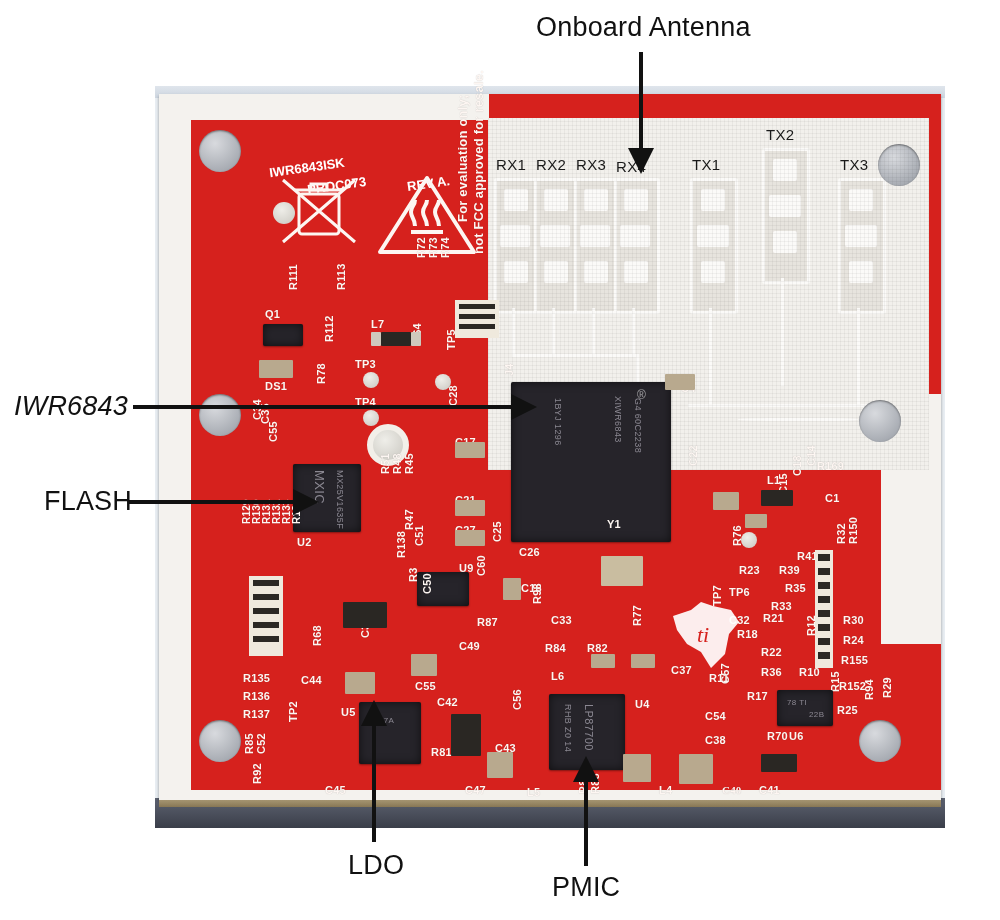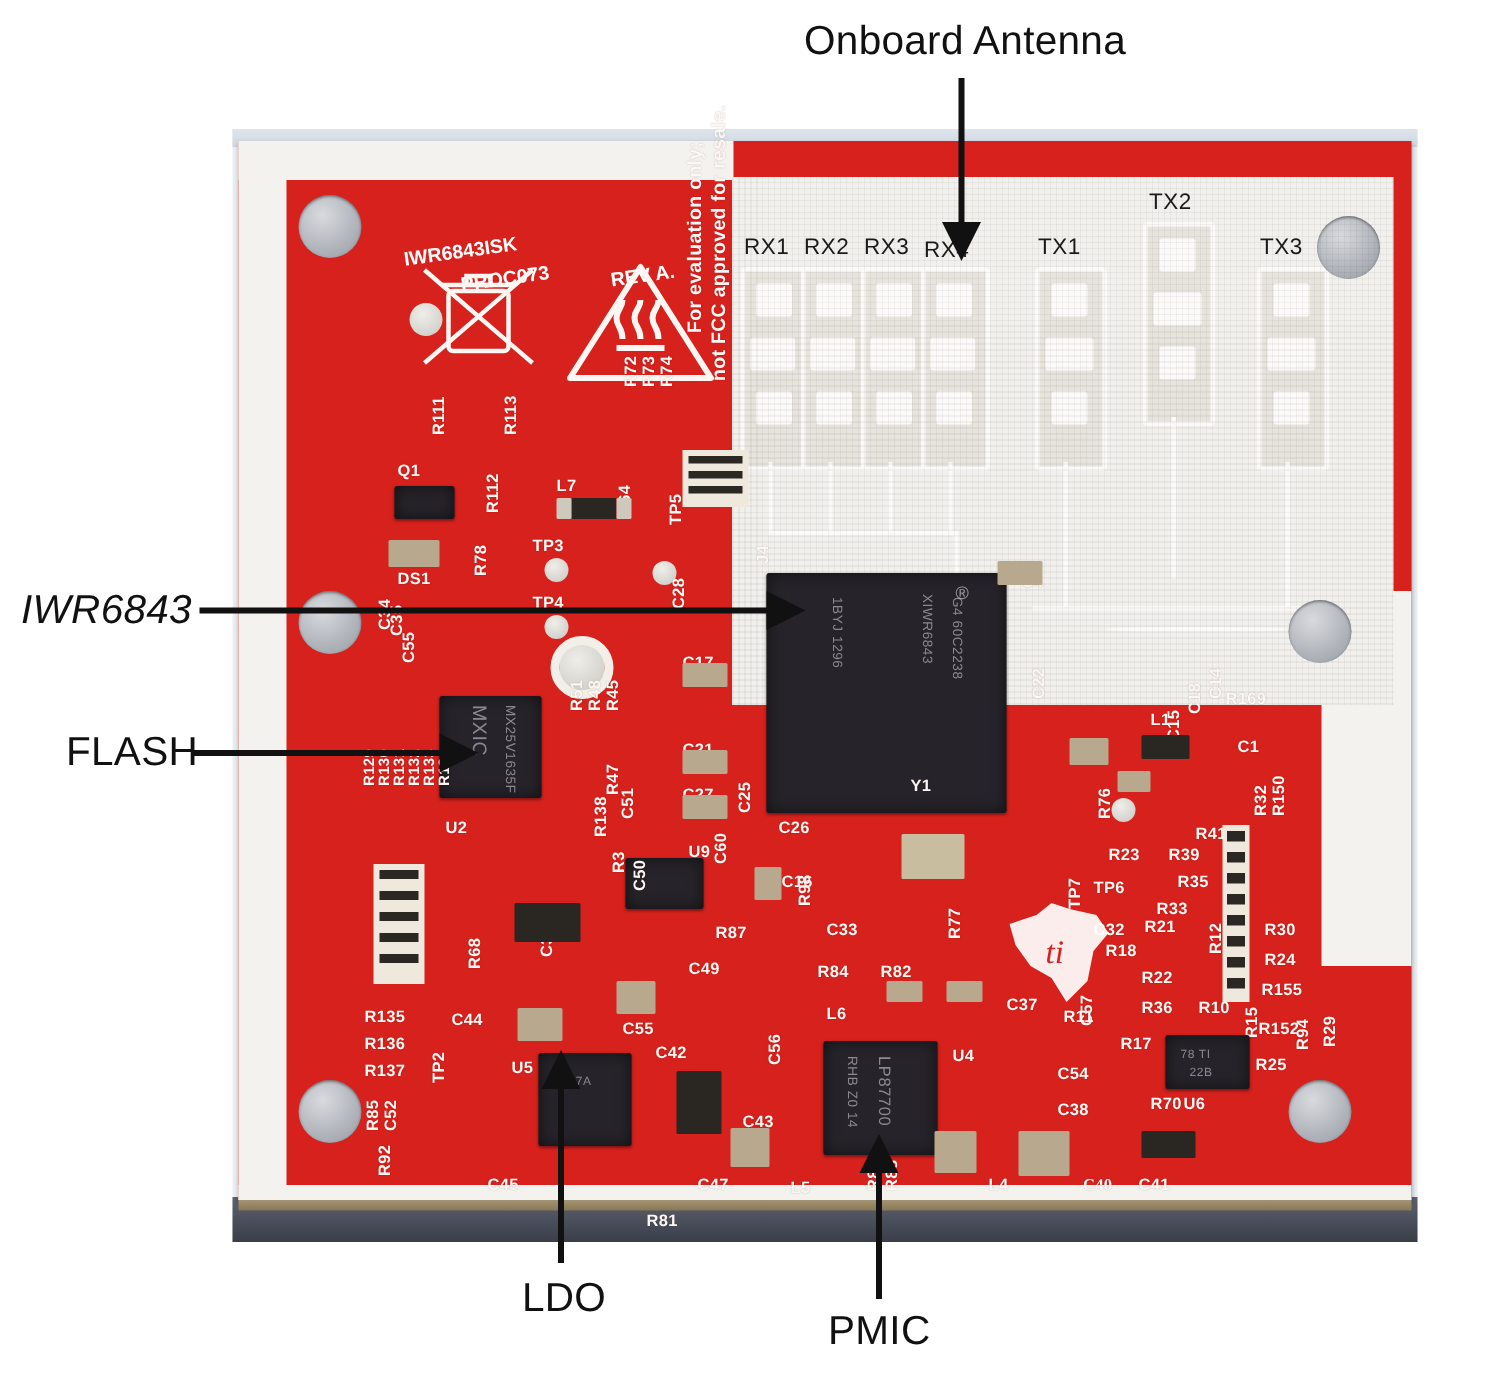--- a/index.html
+++ b/index.html
@@ -246,21 +246,21 @@
     <div class="silk rot" style="left:332px;top:448px;">C25</div>
     <div class="silk rot" style="left:528px;top:372px;">C22</div>
     <div class="silk rot" style="left:632px;top:382px;">C18</div>
     <div class="silk rot" style="left:646px;top:372px;">C14</div>
     <div class="silk rot" style="left:618px;top:400px;">C15</div>
 
     <div class="ic" style="left:134px;top:370px;width:68px;height:68px;">
       <div class="ic-txt" style="left:34px;top:6px;transform:rotate(90deg);transform-origin:left top;font-size:13px;">MXIC</div>
       <div class="ic-txt" style="left:52px;top:6px;transform:rotate(90deg);transform-origin:left top;">MX25V1635F</div>
     </div>
-    <div class="silk" style="left:138px;top:452px;">U2</div>
+    <div class="silk" style="left:138px;top:442px;">U2</div>
 
     <div class="silk rot" style="left:220px;top:380px;">R51</div>
     <div class="silk rot" style="left:232px;top:380px;">R48</div>
     <div class="silk rot" style="left:244px;top:380px;">R45</div>
     <div class="silk rot" style="left:244px;top:436px;">R47</div>
     <div class="silk" style="left:296px;top:342px;">C17</div>
     <div class="silk" style="left:296px;top:400px;">C21</div>
     <div class="silk" style="left:296px;top:430px;">C27</div>
     <div class="silk rot" style="left:254px;top:452px;">C51</div>
     <div class="silk rot" style="left:108px;top:348px;">C55</div>
@@ -304,21 +304,21 @@
     <div class="connpin" style="left:94px;top:500px;width:26px;height:6px;"></div>
     <div class="connpin" style="left:94px;top:514px;width:26px;height:6px;"></div>
     <div class="connpin" style="left:94px;top:528px;width:26px;height:6px;"></div>
     <div class="connpin" style="left:94px;top:542px;width:26px;height:6px;"></div>
 
     <div class="ic" style="left:200px;top:608px;width:62px;height:62px;">
       <div class="ic-txt" style="left:8px;top:14px;font-size:8px;">TPS7A</div>
     </div>
     <div class="silk" style="left:182px;top:612px;">U5</div>
     <div class="silk" style="left:166px;top:690px;">C45</div>
-    <div class="silk" style="left:272px;top:714px;">R81</div>
+    <div class="silk" style="left:272px;top:652px;">R81</div>
     <div class="silk" style="left:306px;top:690px;">C47</div>
     <div class="silk" style="left:278px;top:602px;">C42</div>
     <div class="res" style="left:292px;top:620px;width:30px;height:42px;"></div>
     <div class="silk rot" style="left:352px;top:616px;">C56</div>
     <div class="silk" style="left:336px;top:648px;">C43</div>
     <div class="silk" style="left:256px;top:586px;">C55</div>
 
     <div class="ic" style="left:390px;top:600px;width:76px;height:76px;">
       <div class="ic-txt" style="left:46px;top:10px;transform:rotate(90deg);transform-origin:left top;font-size:11px;">LP87700</div>
       <div class="ic-txt" style="left:24px;top:10px;transform:rotate(90deg);transform-origin:left top;">RHB Z0 14</div>
@@ -370,21 +370,21 @@
     <div class="silk rot" style="left:670px;top:598px;">R15</div>
     <div class="silk" style="left:680px;top:586px;">R152</div>
     <div class="silk" style="left:678px;top:610px;">R25</div>
     <div class="silk rot" style="left:704px;top:606px;">R94</div>
     <div class="silk rot" style="left:722px;top:604px;">R29</div>
     <div class="silk" style="left:608px;top:636px;">R70</div>
     <div class="silk rot" style="left:572px;top:452px;">R76</div>
 
     <div class="ic" style="left:618px;top:596px;width:56px;height:36px;">
       <div class="ic-txt" style="left:10px;top:8px;font-size:8px;">78 TI</div>
-      <div class="ic-txt" style="left:16px;top:20px;font-size:8px;">22B</div>
+      <div class="ic-txt" style="left:32px;top:20px;font-size:8px;">22B</div>
     </div>
     <div class="silk" style="left:630px;top:636px;">U6</div>
     <div class="res" style="left:602px;top:660px;width:36px;height:18px;"></div>
 
     <div class="connrow" style="left:656px;top:456px;width:18px;height:118px;"></div>
     <div class="connpin" style="left:659px;top:460px;width:12px;height:7px;"></div>
     <div class="connpin" style="left:659px;top:474px;width:12px;height:7px;"></div>
     <div class="connpin" style="left:659px;top:488px;width:12px;height:7px;"></div>
     <div class="connpin" style="left:659px;top:502px;width:12px;height:7px;"></div>
     <div class="connpin" style="left:659px;top:516px;width:12px;height:7px;"></div>

